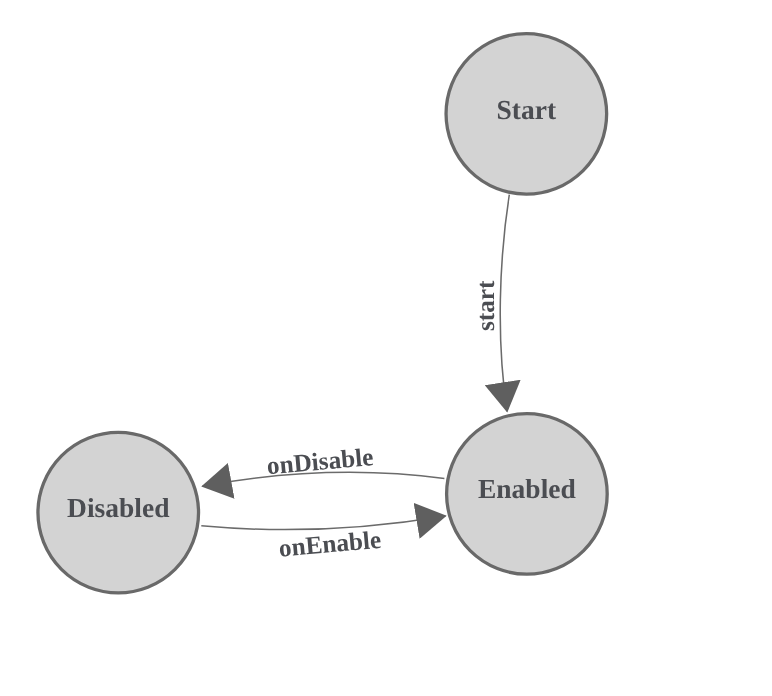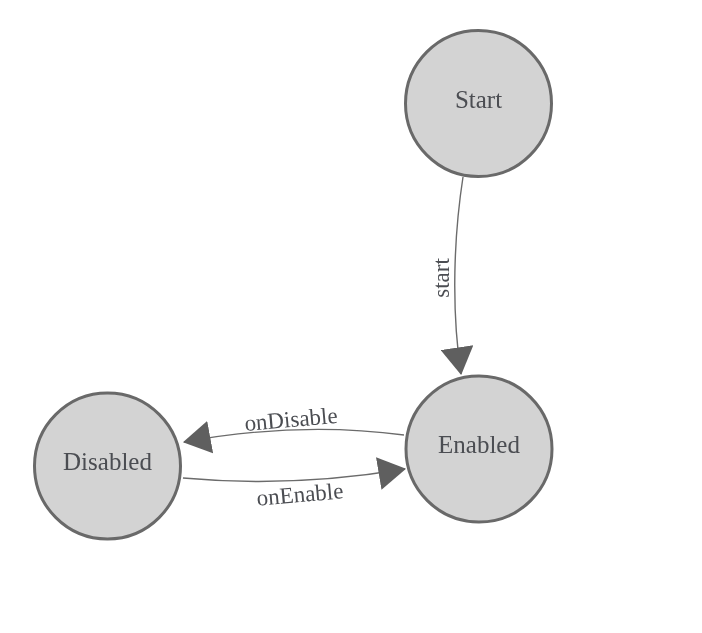--- a/index.html
+++ b/index.html
@@ -7,20 +7,21 @@
     margin: 0;
     padding: 0;
     background: var(--background, #ffffff);
   }
   .stage {
     position: relative;
     width: 702px;
     height: 633px;
     background: var(--background, #ffffff);
     overflow: hidden;
+    font-weight: bold;
   }
   svg { display: block; }
   circle.state {
     fill: var(--node-fill, #d3d3d3);
     stroke: var(--node-stroke, #696969);
     stroke-width: 3px;
   }
   path.edge {
     fill: none;
     stroke: var(--edge-stroke, #6b6b6b);

